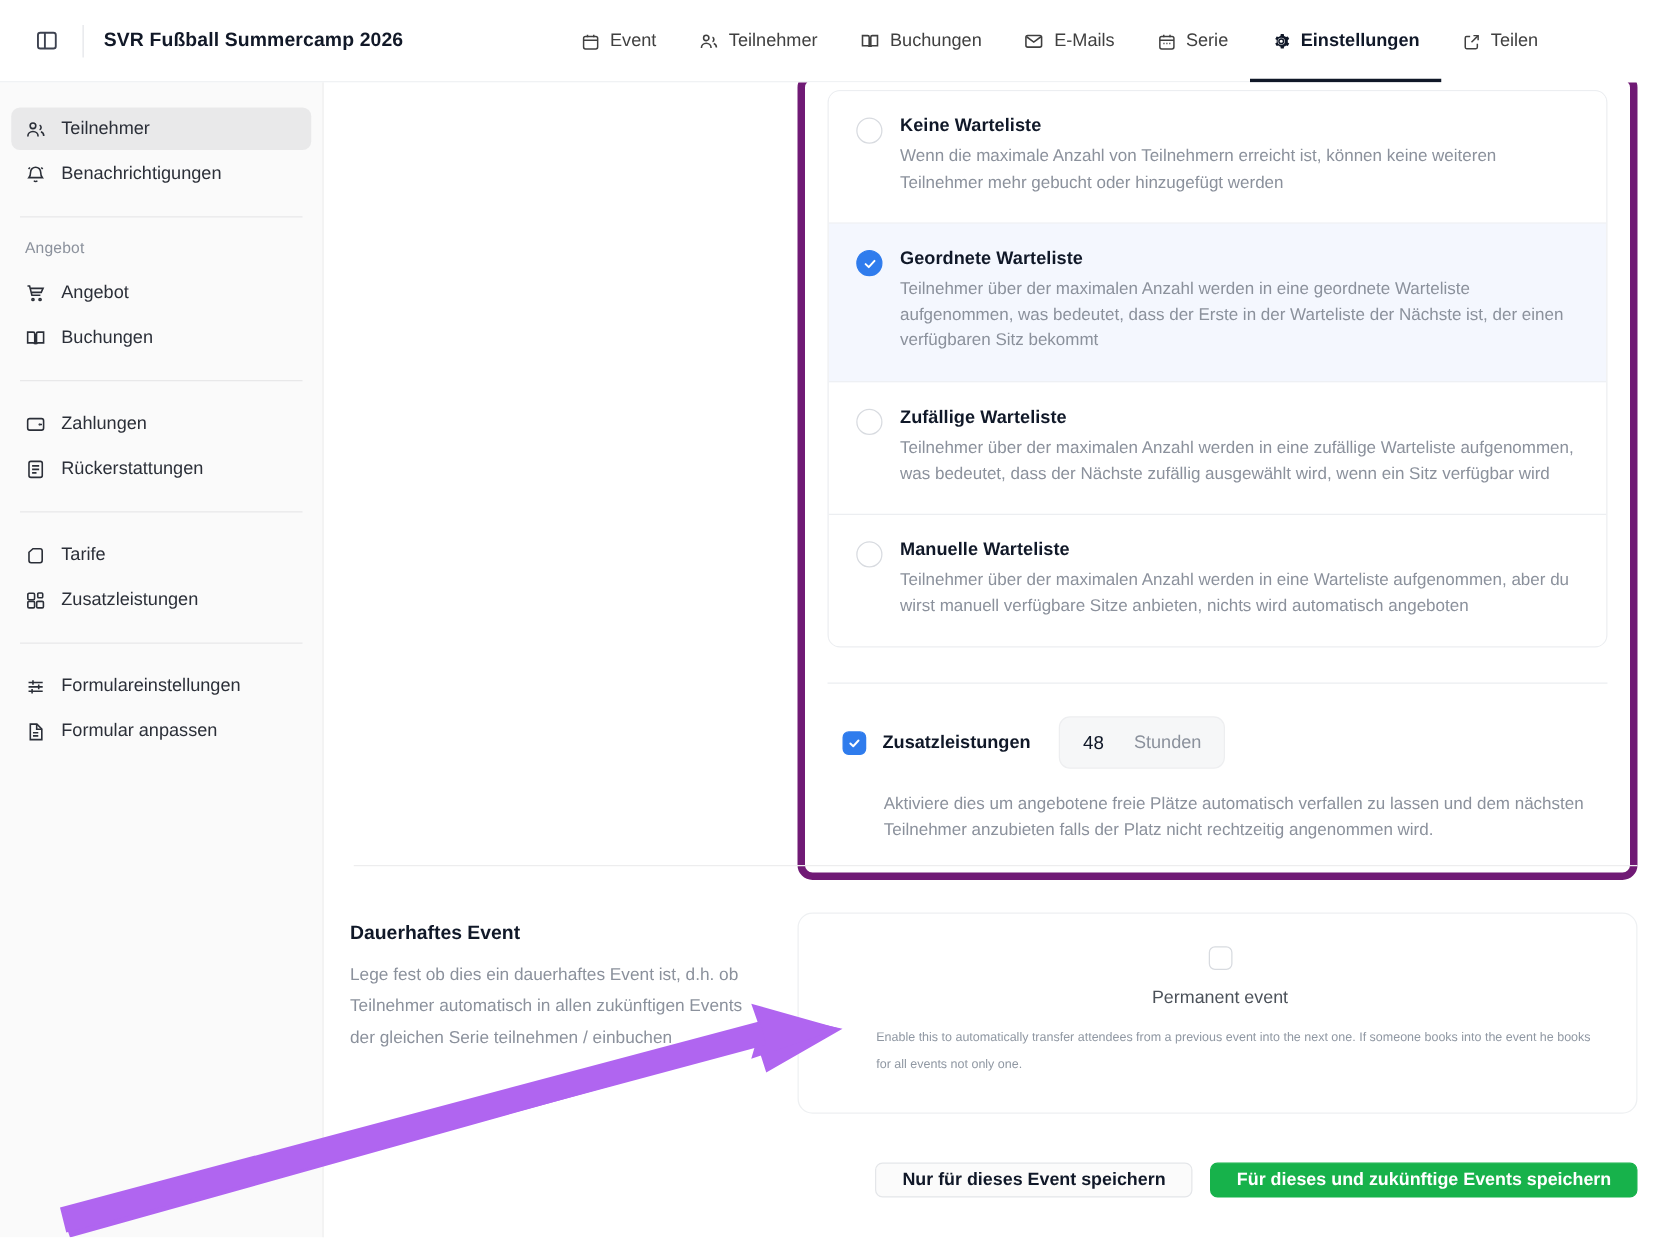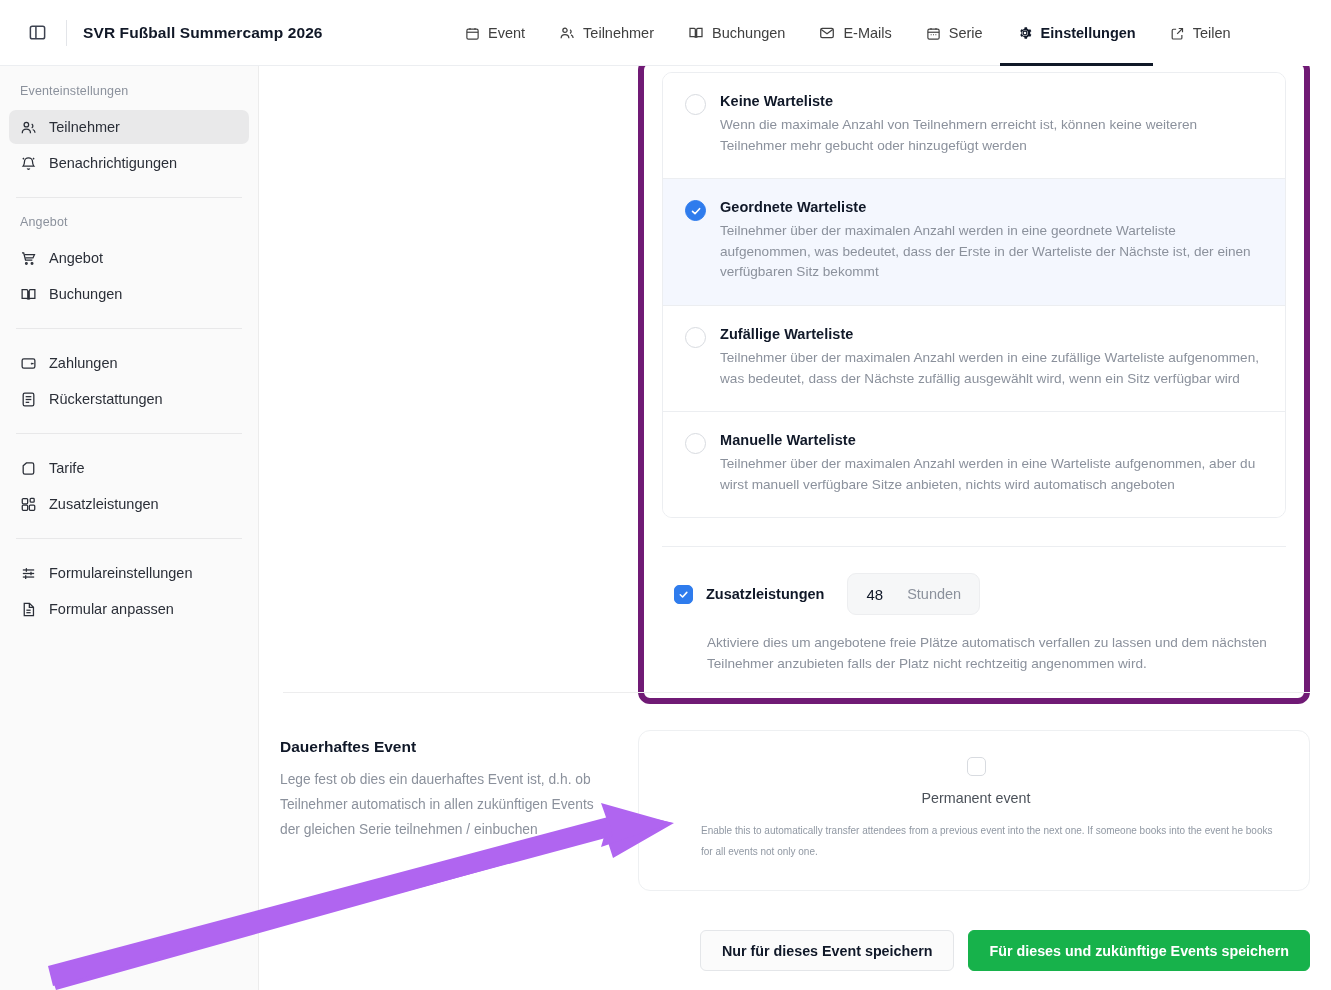--- a/index.html
+++ b/index.html
@@ -166,21 +166,21 @@
     margin-top: 14px; margin-left: 34px;
     font-size: 10px; line-height: 21px; color: #9098a3;
   }
 
   
   .footer {
     position: absolute; left: 0; top: 864px; width: 1072px;
     display: flex; justify-content: flex-end; gap: 14px; padding-right: 21px;
   }
   .btn {
-    height: 41px; border-radius: 6px; font-size: 14.3px; font-weight: 700;
+    height: 28px; border-radius: 6px; font-size: 14.3px; font-weight: 700;
     display: flex; align-items: center; justify-content: center;
     cursor: pointer; white-space: nowrap;
   }
   .btn-secondary {
     background: #fbfbfb; border: 1px solid #e4e6e9; color: #101828;
     padding: 0 21px;
   }
   .btn-primary {
     background: #17b24b; border: 1px solid #17b24b; color: #ffffff;
     padding: 0 20px;
@@ -289,21 +289,20 @@
           </svg>
         </span>
         <span>Teilen</span>
       </div>
 
     </div>
   </div>
 
   <div class="sidebar">
 
-    <div class="side-group-label">Eventeinstellungen</div>
 
     <div class="side-item active">
       <span>
         <svg width="17" height="17" viewBox="0 0 24 24" fill="none" stroke="currentColor" stroke-width="1.8">
           <circle cx="9" cy="8" r="3.2"></circle>
           <path d="M3.2 20c0-3.3 2.6-5.6 5.8-5.6s5.8 2.3 5.8 5.6"></path>
           <path d="M16.5 7.2a3 3 0 0 1 0 5.4"></path>
           <path d="M18 14.8c2 .7 3.2 2.5 3.2 4.7"></path>
         </svg>
       </span>

